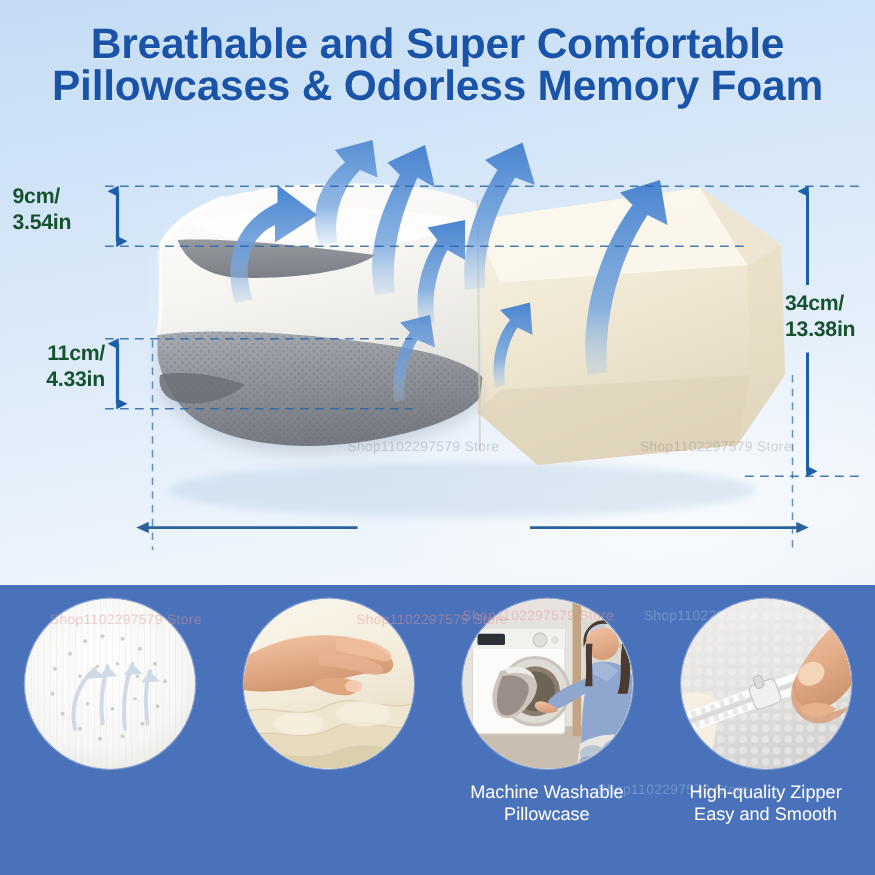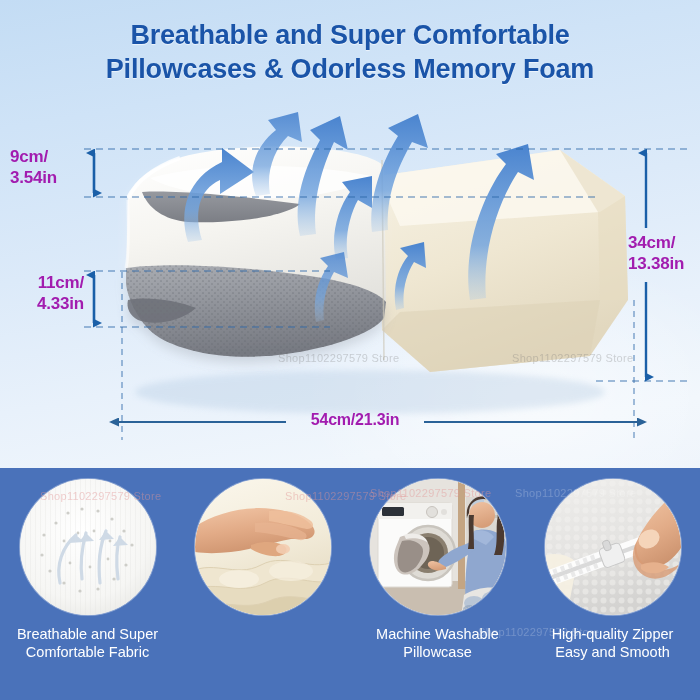--- a/index.html
+++ b/index.html
@@ -70,21 +70,21 @@
     pointer-events: none;
   }
 
   .title {
     position: absolute;
     left: 0; top: 18px;
     width: 700px;
     text-align: center;
     color: #1a54a8;
     font-weight: bold;
-    font-size: 27px;
+    font-size: 34px;
     line-height: 34px;
     letter-spacing: -0.2px;
     text-shadow: 0 1px 1px rgba(255,255,255,0.65);
     z-index: 6;
   }
   .title .line2 { display: block; }
 
   
   .pillow-stage {
     position: absolute;
@@ -97,21 +97,21 @@
   .dim-layer {
     position: absolute;
     left: 0; top: 0;
     width: 700px; height: 468px;
     z-index: 5;
     pointer-events: none;
   }
 
   .dim-label {
     position: absolute;
-    color: #a21caf;
+    color: #14532d;
     font-weight: bold;
     font-size: 17px;
     line-height: 21px;
     letter-spacing: -0.2px;
     white-space: pre-line;
   }
   .dim-label.l9   { left: 10px;  top: 146px; width: 72px; text-align: left; }
   .dim-label.l11  { left: 8px;   top: 272px; width: 76px; text-align: right; }
   .dim-label.r34  { left: 628px; top: 232px; width: 74px; text-align: left; }
   .dim-label.w54  { left: 290px; top: 409px; width: 130px; text-align: center;
@@ -355,21 +355,20 @@
       <line x1="118" y1="422" x2="286" y2="422" stroke="#2a6298" stroke-width="2.2" marker-start="url(#arrLeft)"></line>
       <line x1="424" y1="422" x2="638" y2="422" stroke="#2a6298" stroke-width="2.2" marker-end="url(#arrRight)"></line>
     </svg>
 
     <div class="dim-label l9">9cm/
 3.54in</div>
     <div class="dim-label l11">11cm/
 4.33in</div>
     <div class="dim-label r34">34cm/
 13.38in</div>
-    <div class="dim-label w54">54cm/21.3in</div>
   </div>
 
   <div class="features">
     <div class="feature-row">
 
       <div class="feature">
         <div class="circle">
           <svg width="136" height="136" viewBox="0 0 136 136">
             <defs>
               <radialGradient id="f1bg" cx="45%" cy="38%" r="72%">
@@ -419,22 +418,20 @@
               <path d="M98,100 C96,84 96,70 100,58"></path>
             </g>
             <g fill="#cfdae6">
               <path d="M56,56 L49,64 L64,63 Z"></path>
               <path d="M66,54 L59,63 L74,62 Z"></path>
               <path d="M86,52 L79,61 L94,60 Z"></path>
               <path d="M100,58 L93,67 L108,66 Z"></path>
             </g>
           </svg>
         </div>
-        <div class="caption">Breathable and Super
-Comfortable Fabric</div>
       </div>
 
       <div class="feature">
         <div class="circle">
           <svg width="136" height="136" viewBox="0 0 136 136">
             <defs>
               <linearGradient id="foamBg" x1="0" y1="0" x2="0.3" y2="1">
                 <stop offset="0%" stop-color="#fbf7ec"></stop>
                 <stop offset="60%" stop-color="#f2ebd9"></stop>
                 <stop offset="100%" stop-color="#e6dcc3"></stop>

